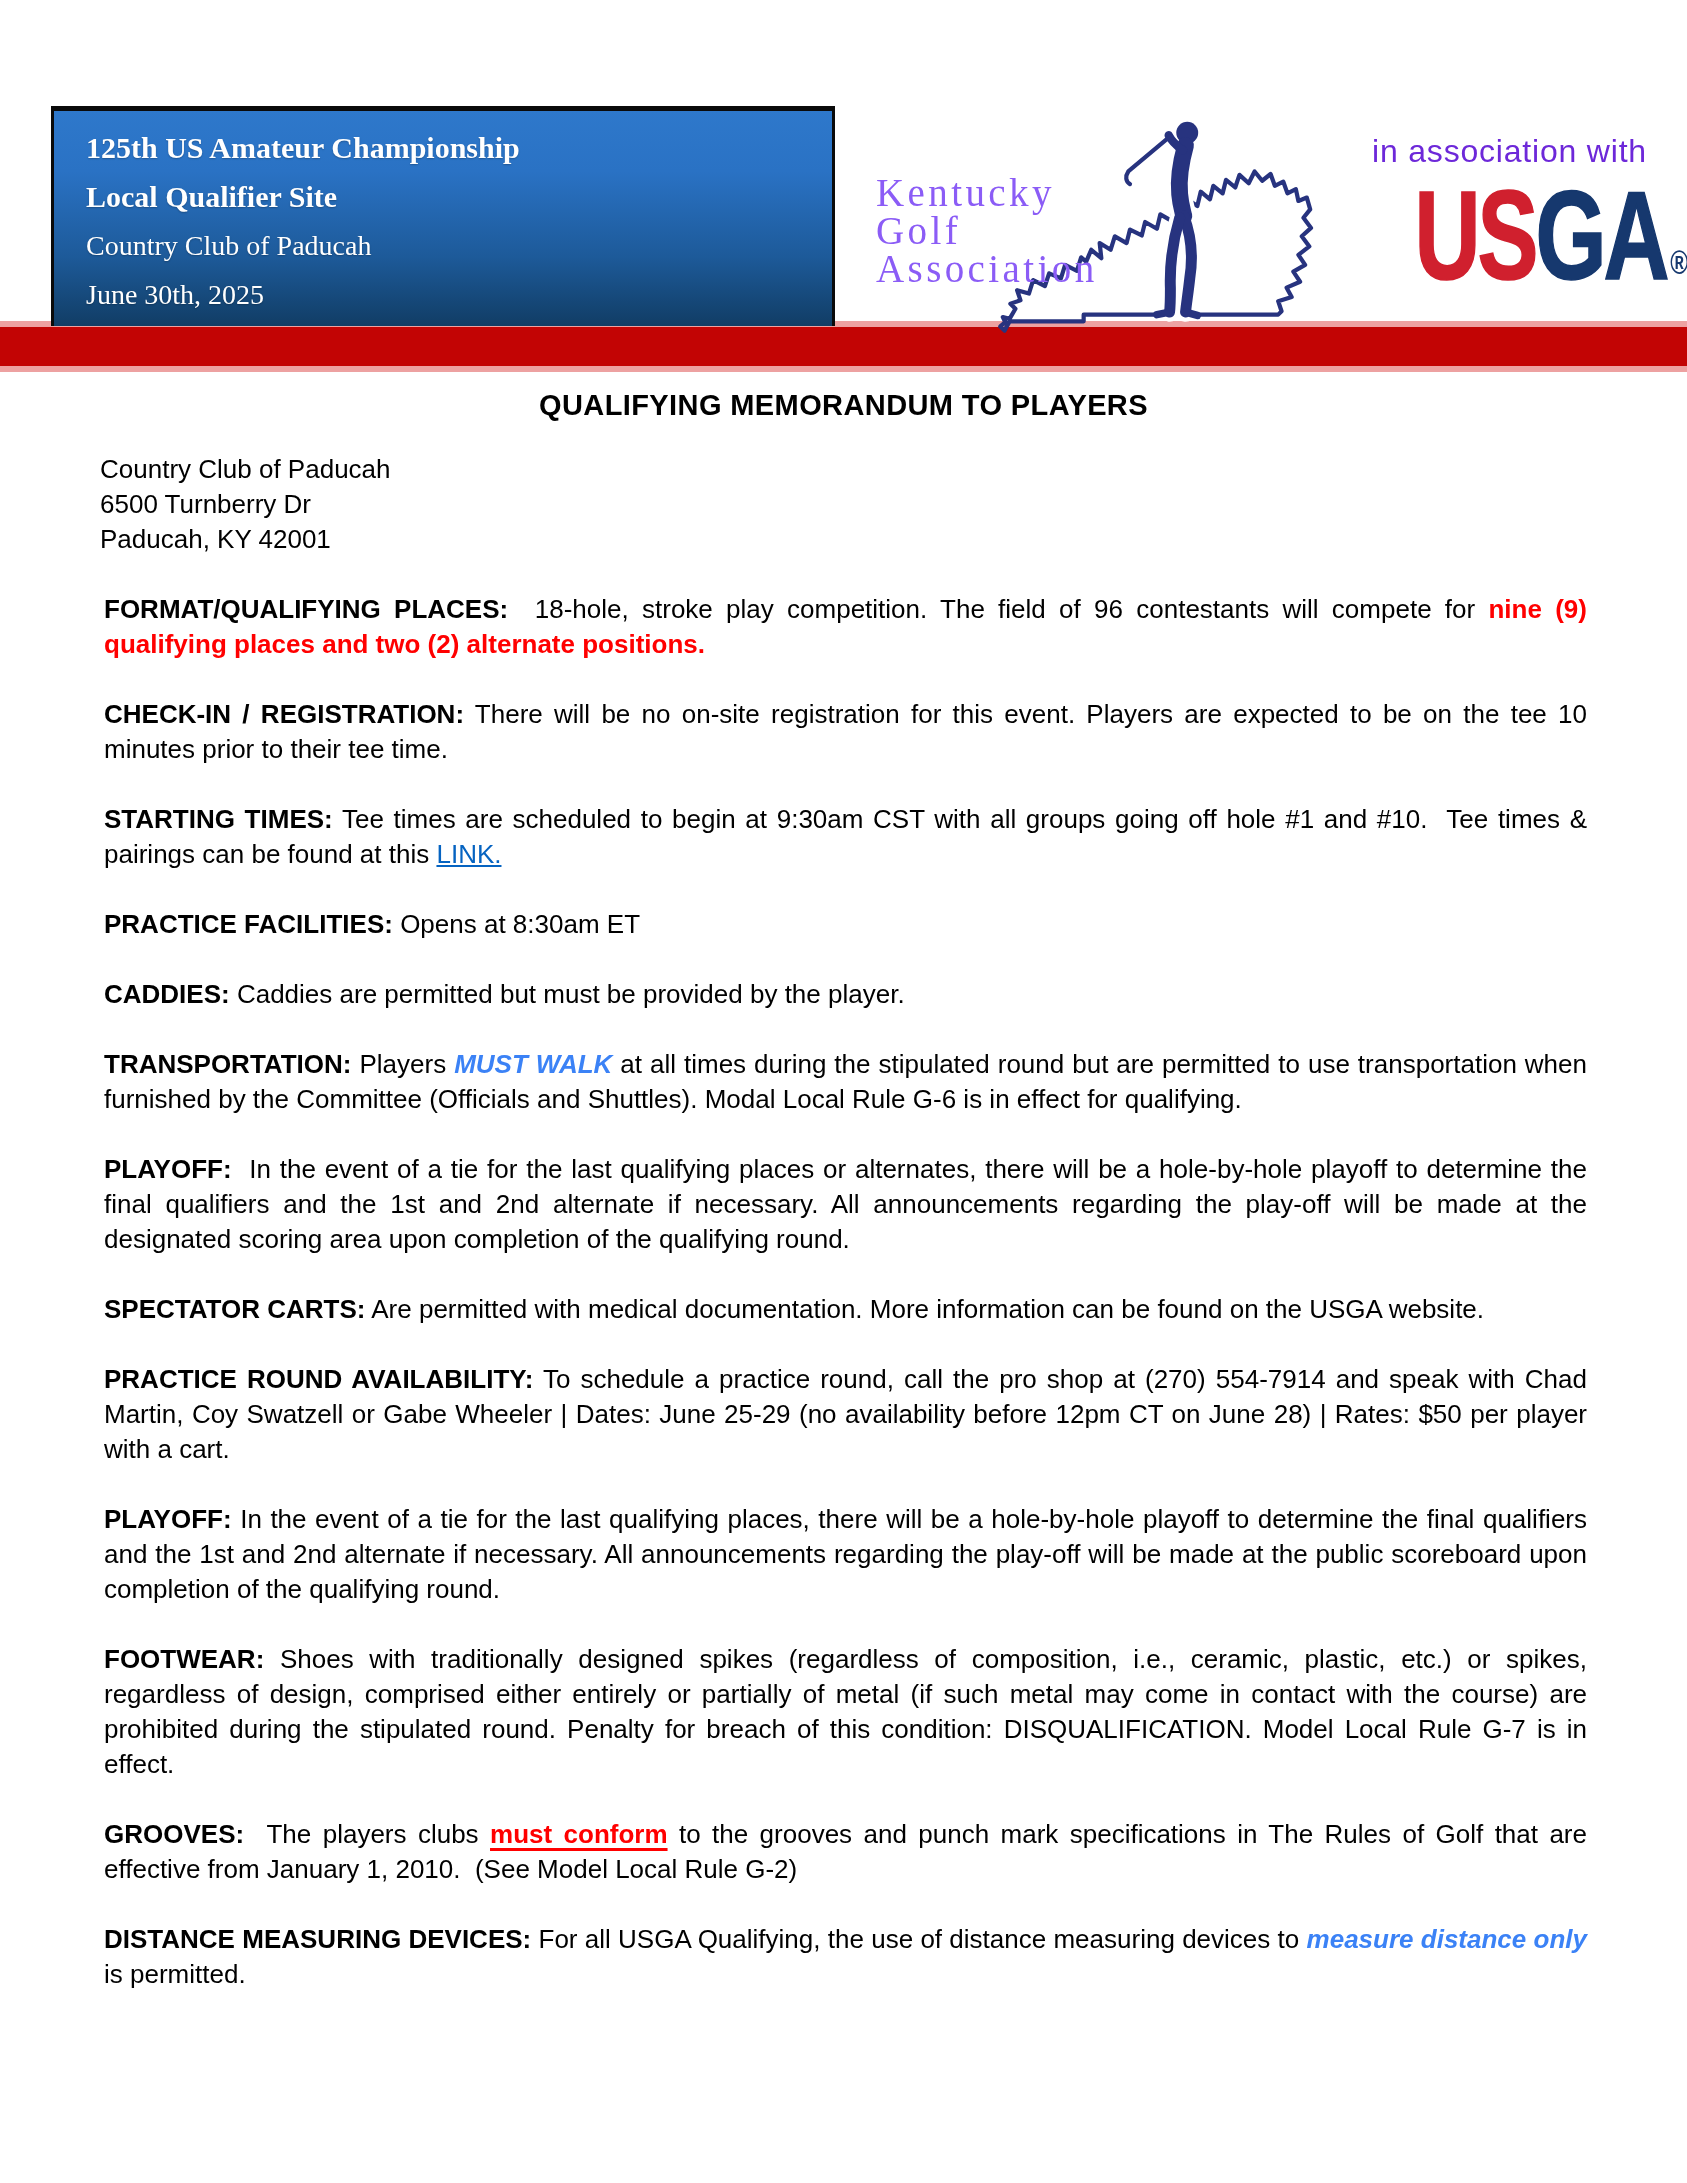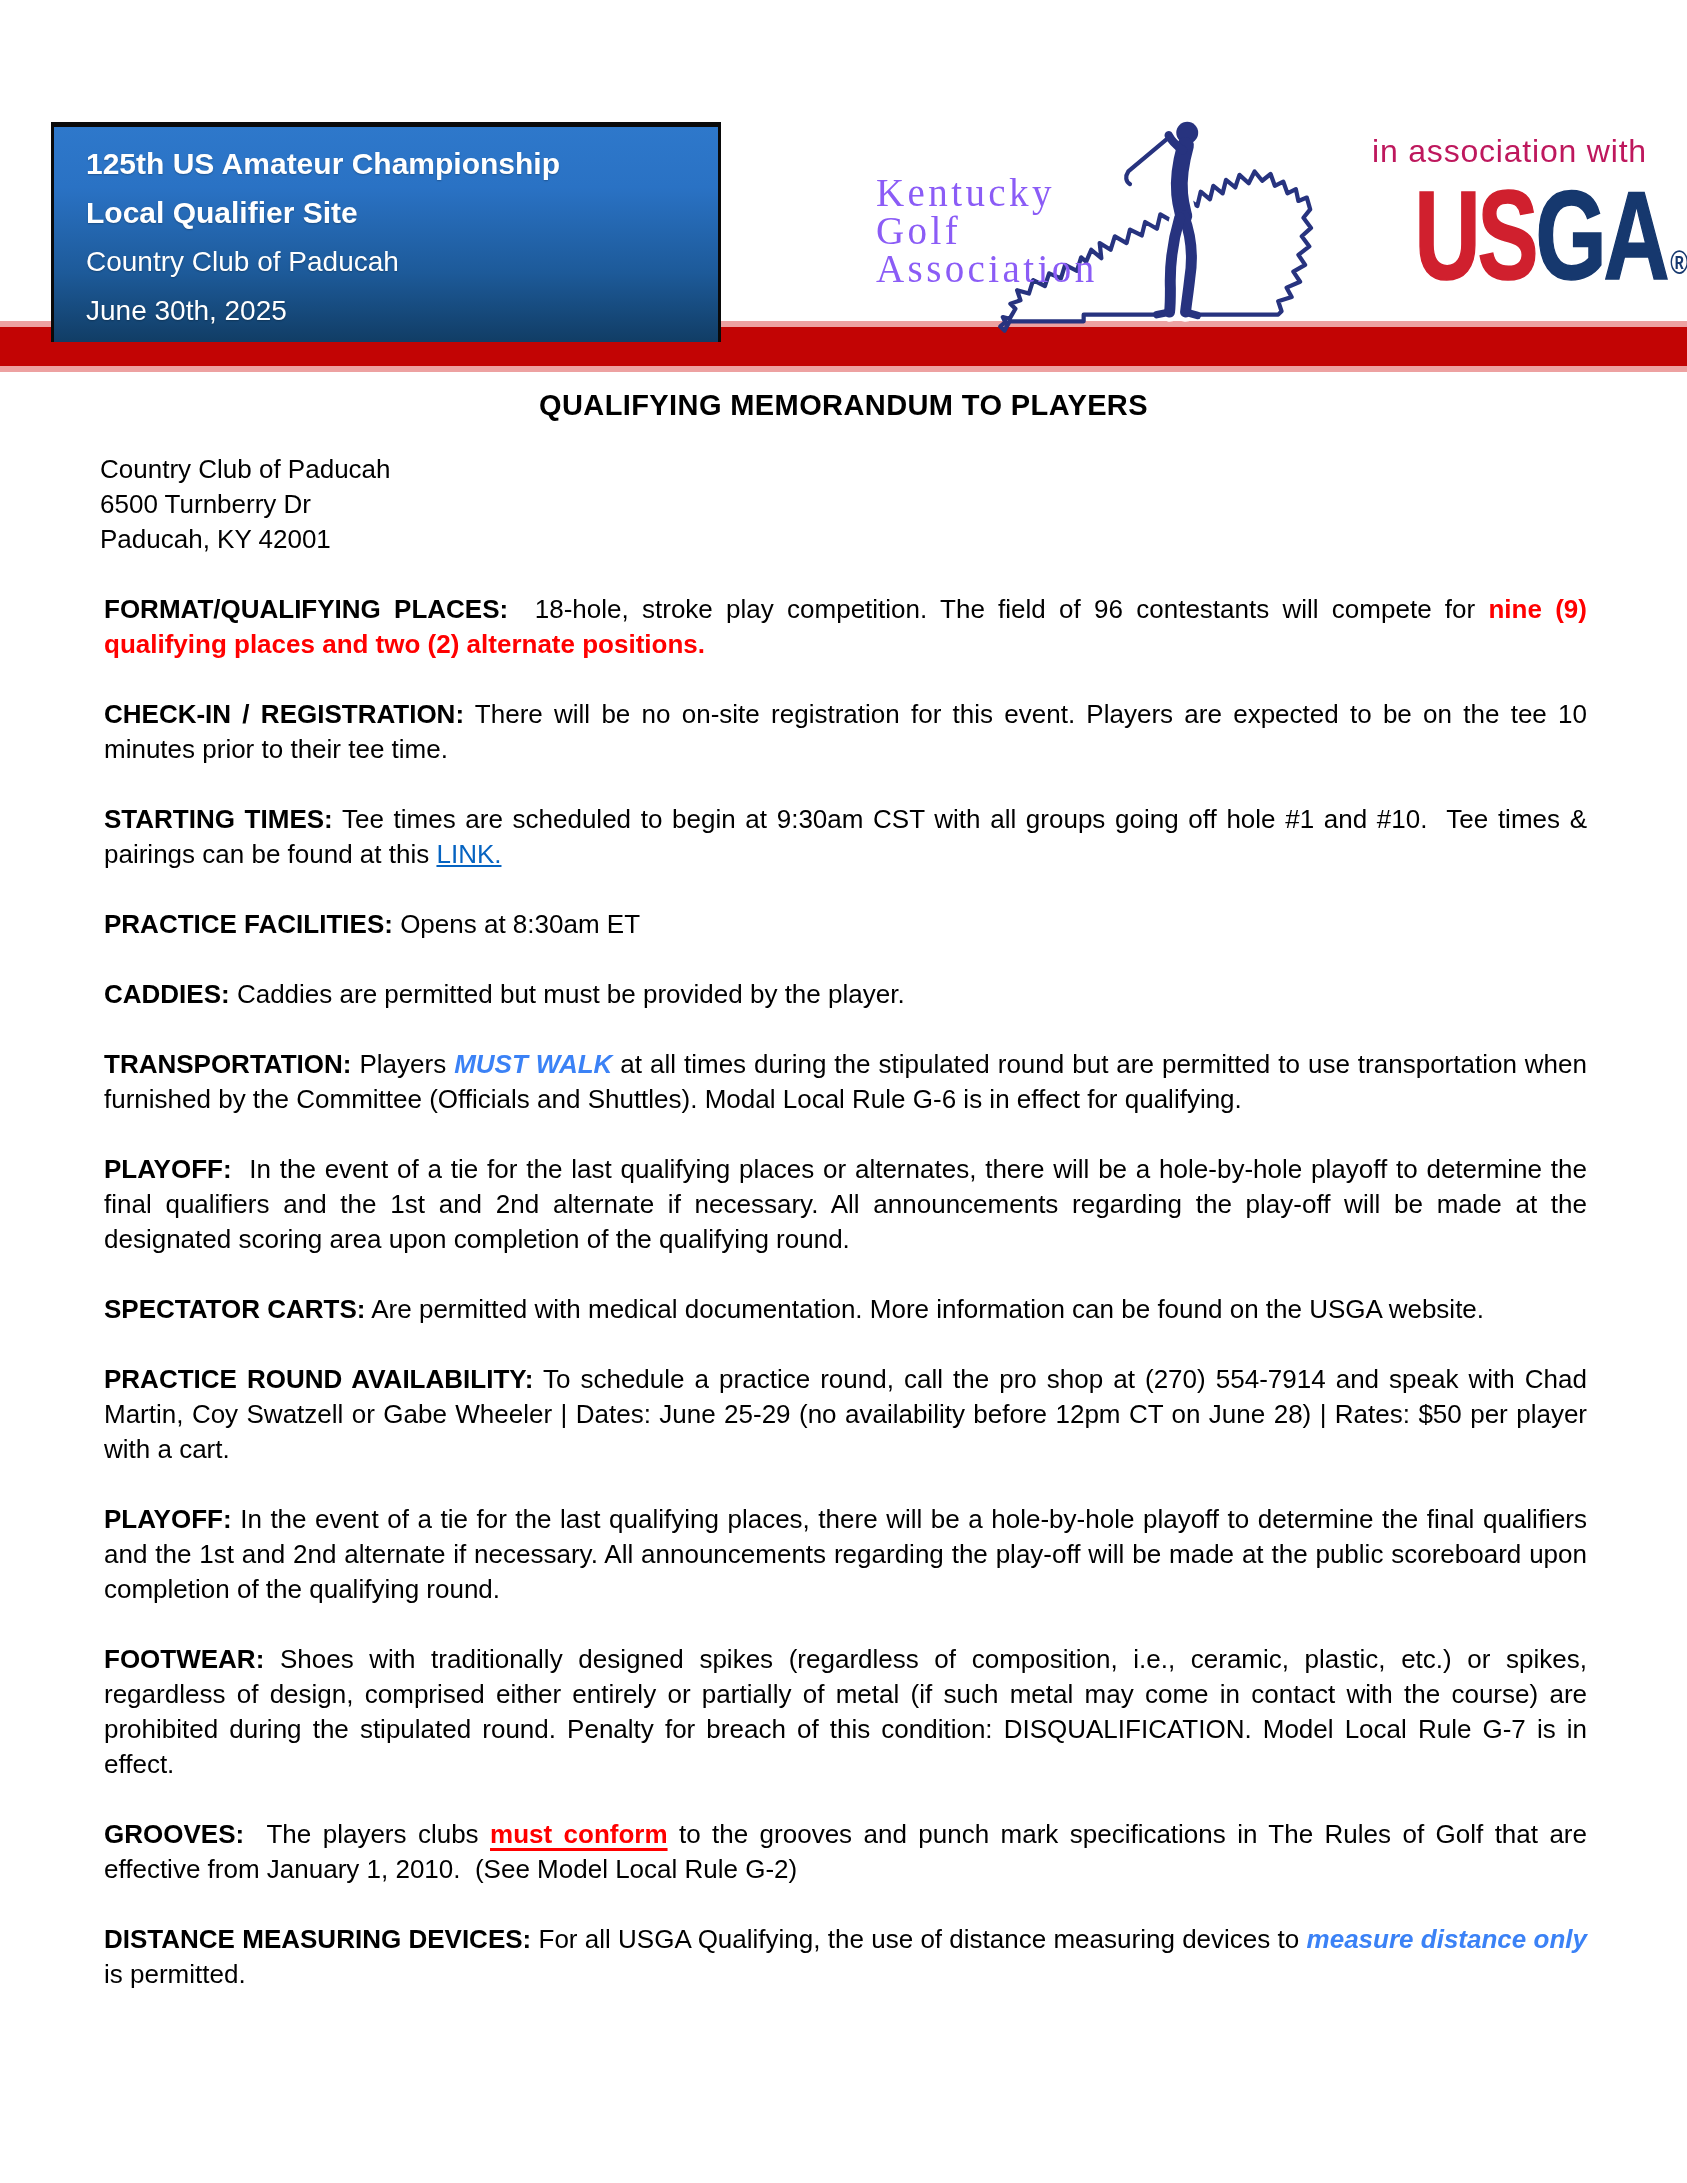--- a/index.html
+++ b/index.html
@@ -16,47 +16,48 @@
   
   .red-bar{
     position:absolute; left:0; top:321px; width:1687px; height:51px;
     background:#c20404;
     border-top:6.7px solid #eda1a1;
     border-bottom:6.7px solid #eda1a1;
     box-sizing:border-box;
     z-index:1;
   }
   .event-box{
-    position:absolute; left:51px; top:122px; width:670px; height:220px;
+    position:absolute; left:51px; top:106px; width:784px; height:220px;
     box-sizing:border-box;
     border:3.4px solid #0a0a0a; border-top-width:5px; border-bottom:none;
     background:linear-gradient(180deg,#2e78cb 0%,#2a72c4 28%,#1d5a99 68%,#113d65 100%);
     z-index:3;
     padding:11.8px 0 0 32px;
     color:#fff;
     text-shadow:0 0.8px 1.7px rgba(0,0,0,0.25);
+    font-family:Liberation Serif, serif;
   }
   .event-box .l{line-height:49px; white-space:nowrap;}
   .event-box .l1,.event-box .l2{font-size:30px; font-weight:bold;}
   .event-box .l3,.event-box .l4{font-size:28px; font-weight:normal;}
 
   .kga-logo{position:absolute; left:844px; top:110px; width:481px; height:224px; z-index:2;}
   .kga-logo svg{display:block; width:481px; height:224px;}
   .kga-text{
     position:absolute; left:32px; top:64px;
     font-family:"Liberation Serif", serif;
     font-size:39px; line-height:38px; letter-spacing:3.4px;
     color:#8b5cf6;
   }
 
   .assoc{
     position:absolute; left:1362px; top:133px; width:295px; text-align:center; z-index:2;
   }
   .assoc-label{
-    font-size:32px; color:#be185d; letter-spacing:0.8px; line-height:37px;
+    font-size:32px; color:#6d28d9; letter-spacing:0.8px; line-height:37px;
     white-space:nowrap;
   }
   .usga{
     display:inline-block;
     margin-top:1.7px;
     font-weight:bold; font-size:127px; line-height:1.0; letter-spacing:-4.2px;
     transform:scaleX(0.72); transform-origin:center top;
     white-space:nowrap;
     -webkit-text-stroke:1.7px currentColor;
   }

